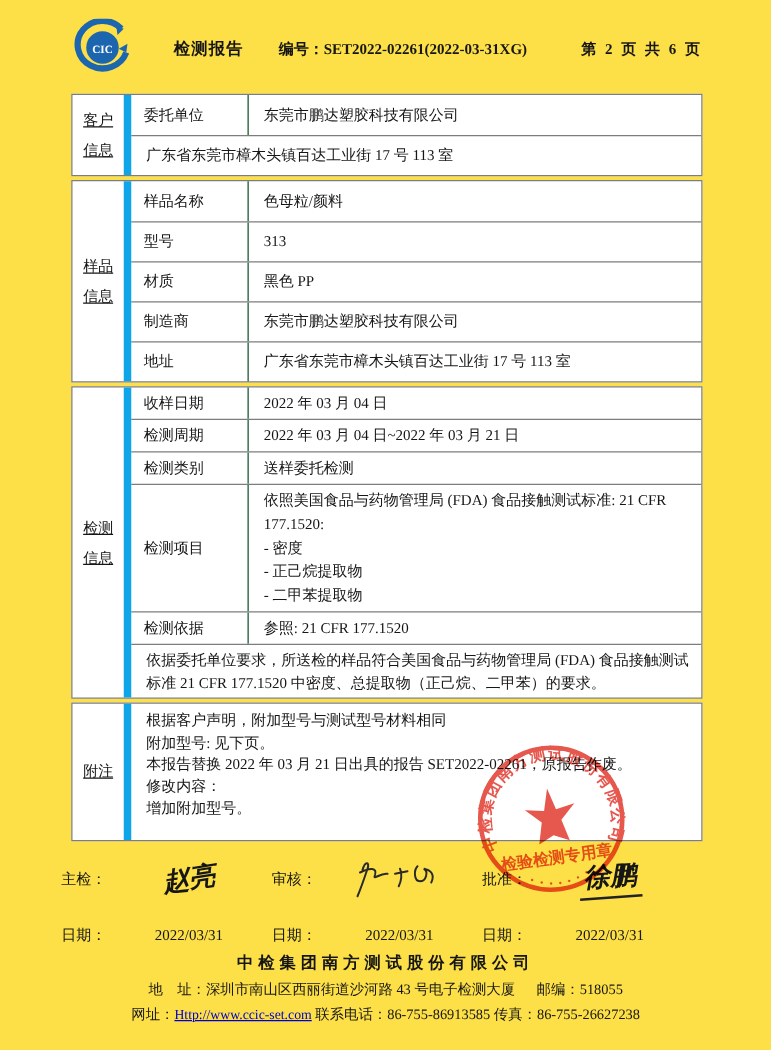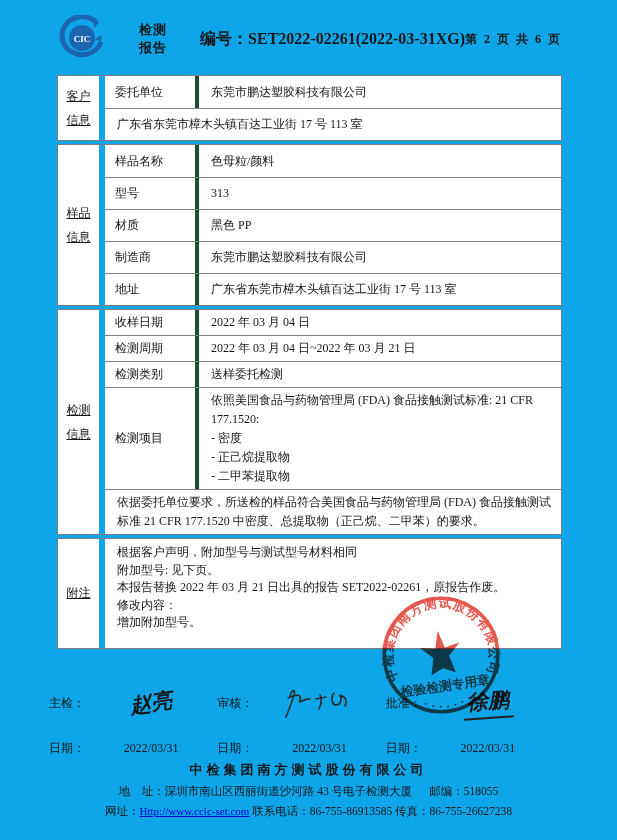--- a/index.html
+++ b/index.html
@@ -1,46 +1,46 @@
 <!DOCTYPE html>
 <html><head>
 <meta charset="utf-8">
 <style>
   * { box-sizing: border-box; }
   html,body { margin:0; padding:0; background:#e8e8e8; }
   .page {
     position: relative;
     width: 617px; height: 840px;
     margin: 0 auto;
-    background: #0ea5e9;
+    background: #fde047;
     font-family: "Liberation Serif", "DejaVu Serif", serif;
     color: #161616;
     overflow: hidden;
   }
 
   
   .hdr { position:absolute; left:57px; top:13px; width:505px; height:52px; display:flex; align-items:center; }
   .logo { width:50px; height:48px; flex:0 0 auto; }
   .hdr-title { font-weight:bold; font-size:13px; margin-left:32px; letter-spacing:1px; }
-  .hdr-no { font-weight:bold; font-size:16px; margin-left:28px; white-space:nowrap; }
+  .hdr-no { font-weight:bold; font-size:12px; margin-left:28px; white-space:nowrap; }
   .hdr-page { font-weight:bold; font-size:12px; margin-left:auto; letter-spacing:2px; white-space:nowrap; }
 
   
   .tables { position:absolute; left:57px; top:75px; width:505px; }
   .tbl { display:flex; border:1px solid #7d7d7d; margin-bottom:3px; background:#fff; }
   .sec-name {
     flex:0 0 47px; display:flex; align-items:center; justify-content:center;
     text-align:center; white-space:pre-line; font-size:12px; line-height:24px;
     border-right:6px solid #0ea5e9;
     text-decoration:underline;
   }
   .rows { flex:1; display:flex; flex-direction:column; }
   .row { display:flex; min-height:32px; }
   .row + .row { border-top:1px solid #7d7d7d; }
-  .lbl { flex:0 0 94px; display:flex; align-items:center; padding-left:10px; font-size:12px; border-right:4px solid #14532d; }
+  .lbl { flex:0 0 94px; display:flex; align-items:center; padding-left:10px; font-size:12px; border-right:1px solid #14532d; }
   .val { flex:1; display:flex; align-items:center; padding:3px 10px 3px 12px; font-size:12px; line-height:19px; white-space:pre-line; }
   #sec-test .row { min-height:25px; }
   #sec-test .row:nth-child(4) { min-height:96px; }
   #sec-test .row:nth-child(6) .val { line-height:18px; text-align:justify; }
   .notes-content { flex:1; padding:5px 10px 16px 12px; font-size:12px; line-height:17.5px; white-space:pre-line; }
 
   
   .sig-area { position:absolute; left:49px; top:684px; width:505px; font-size:12px; }
   .sig-row { display:flex; }
   .sig-row.names { height:38px; align-items:center; }
@@ -147,20 +147,24 @@
           <div class="lbl">检测类别</div>
           <div class="val">送样委托检测</div>
         </div>
         <div class="row">
           <div class="lbl">检测项目</div>
           <div class="val">依照美国食品与药物管理局 (FDA) 食品接触测试标准: 21 CFR
 177.1520:
 - 密度
 - 正己烷提取物
 - 二甲苯提取物</div>
+        </div>
+        <div class="row">
+          <div class="lbl">检测依据</div>
+          <div class="val">参照: 21 CFR 177.1520</div>
         </div>
         <div class="row">
           <div class="val">依据委托单位要求，所送检的样品符合美国食品与药物管理局 (FDA) 食品接触测试标准 21 CFR 177.1520 中密度、总提取物（正己烷、二甲苯）的要求。</div>
         </div>
       </div>
     </div>
 
     <div class="tbl" id="sec-notes">
       <div class="sec-name">附注</div>
       <div class="notes-content">根据客户声明，附加型号与测试型号材料相同

